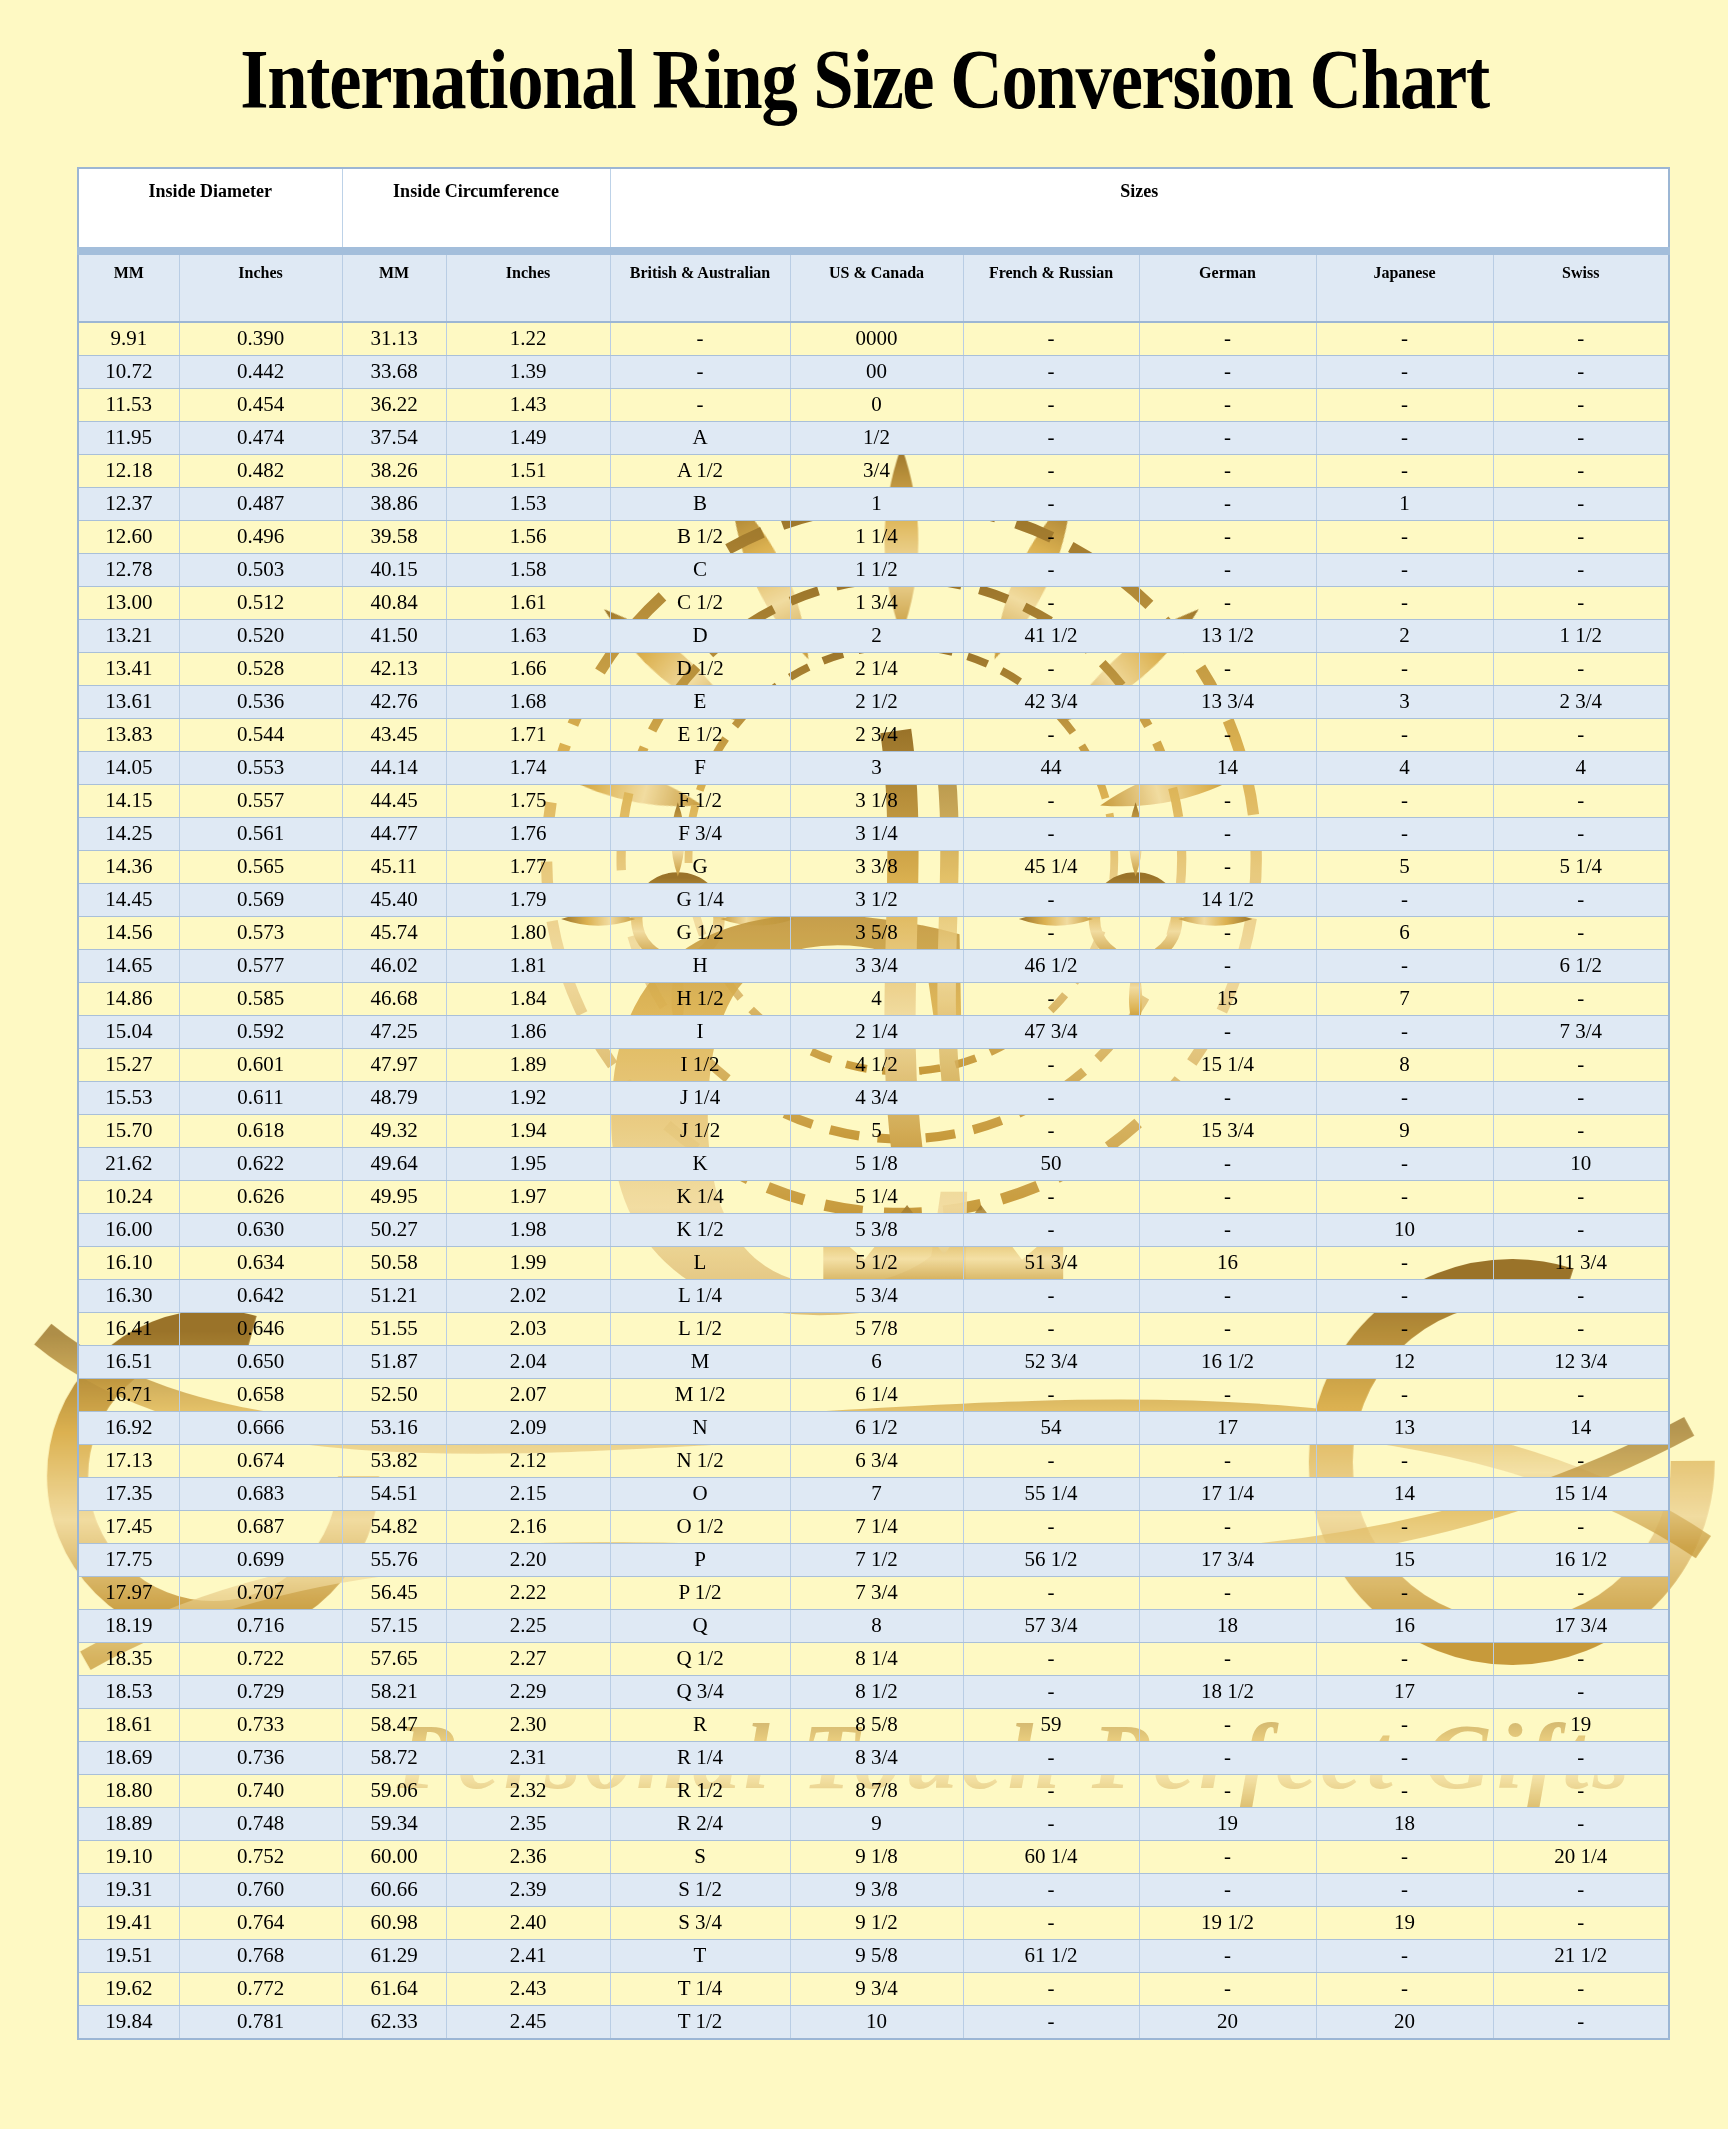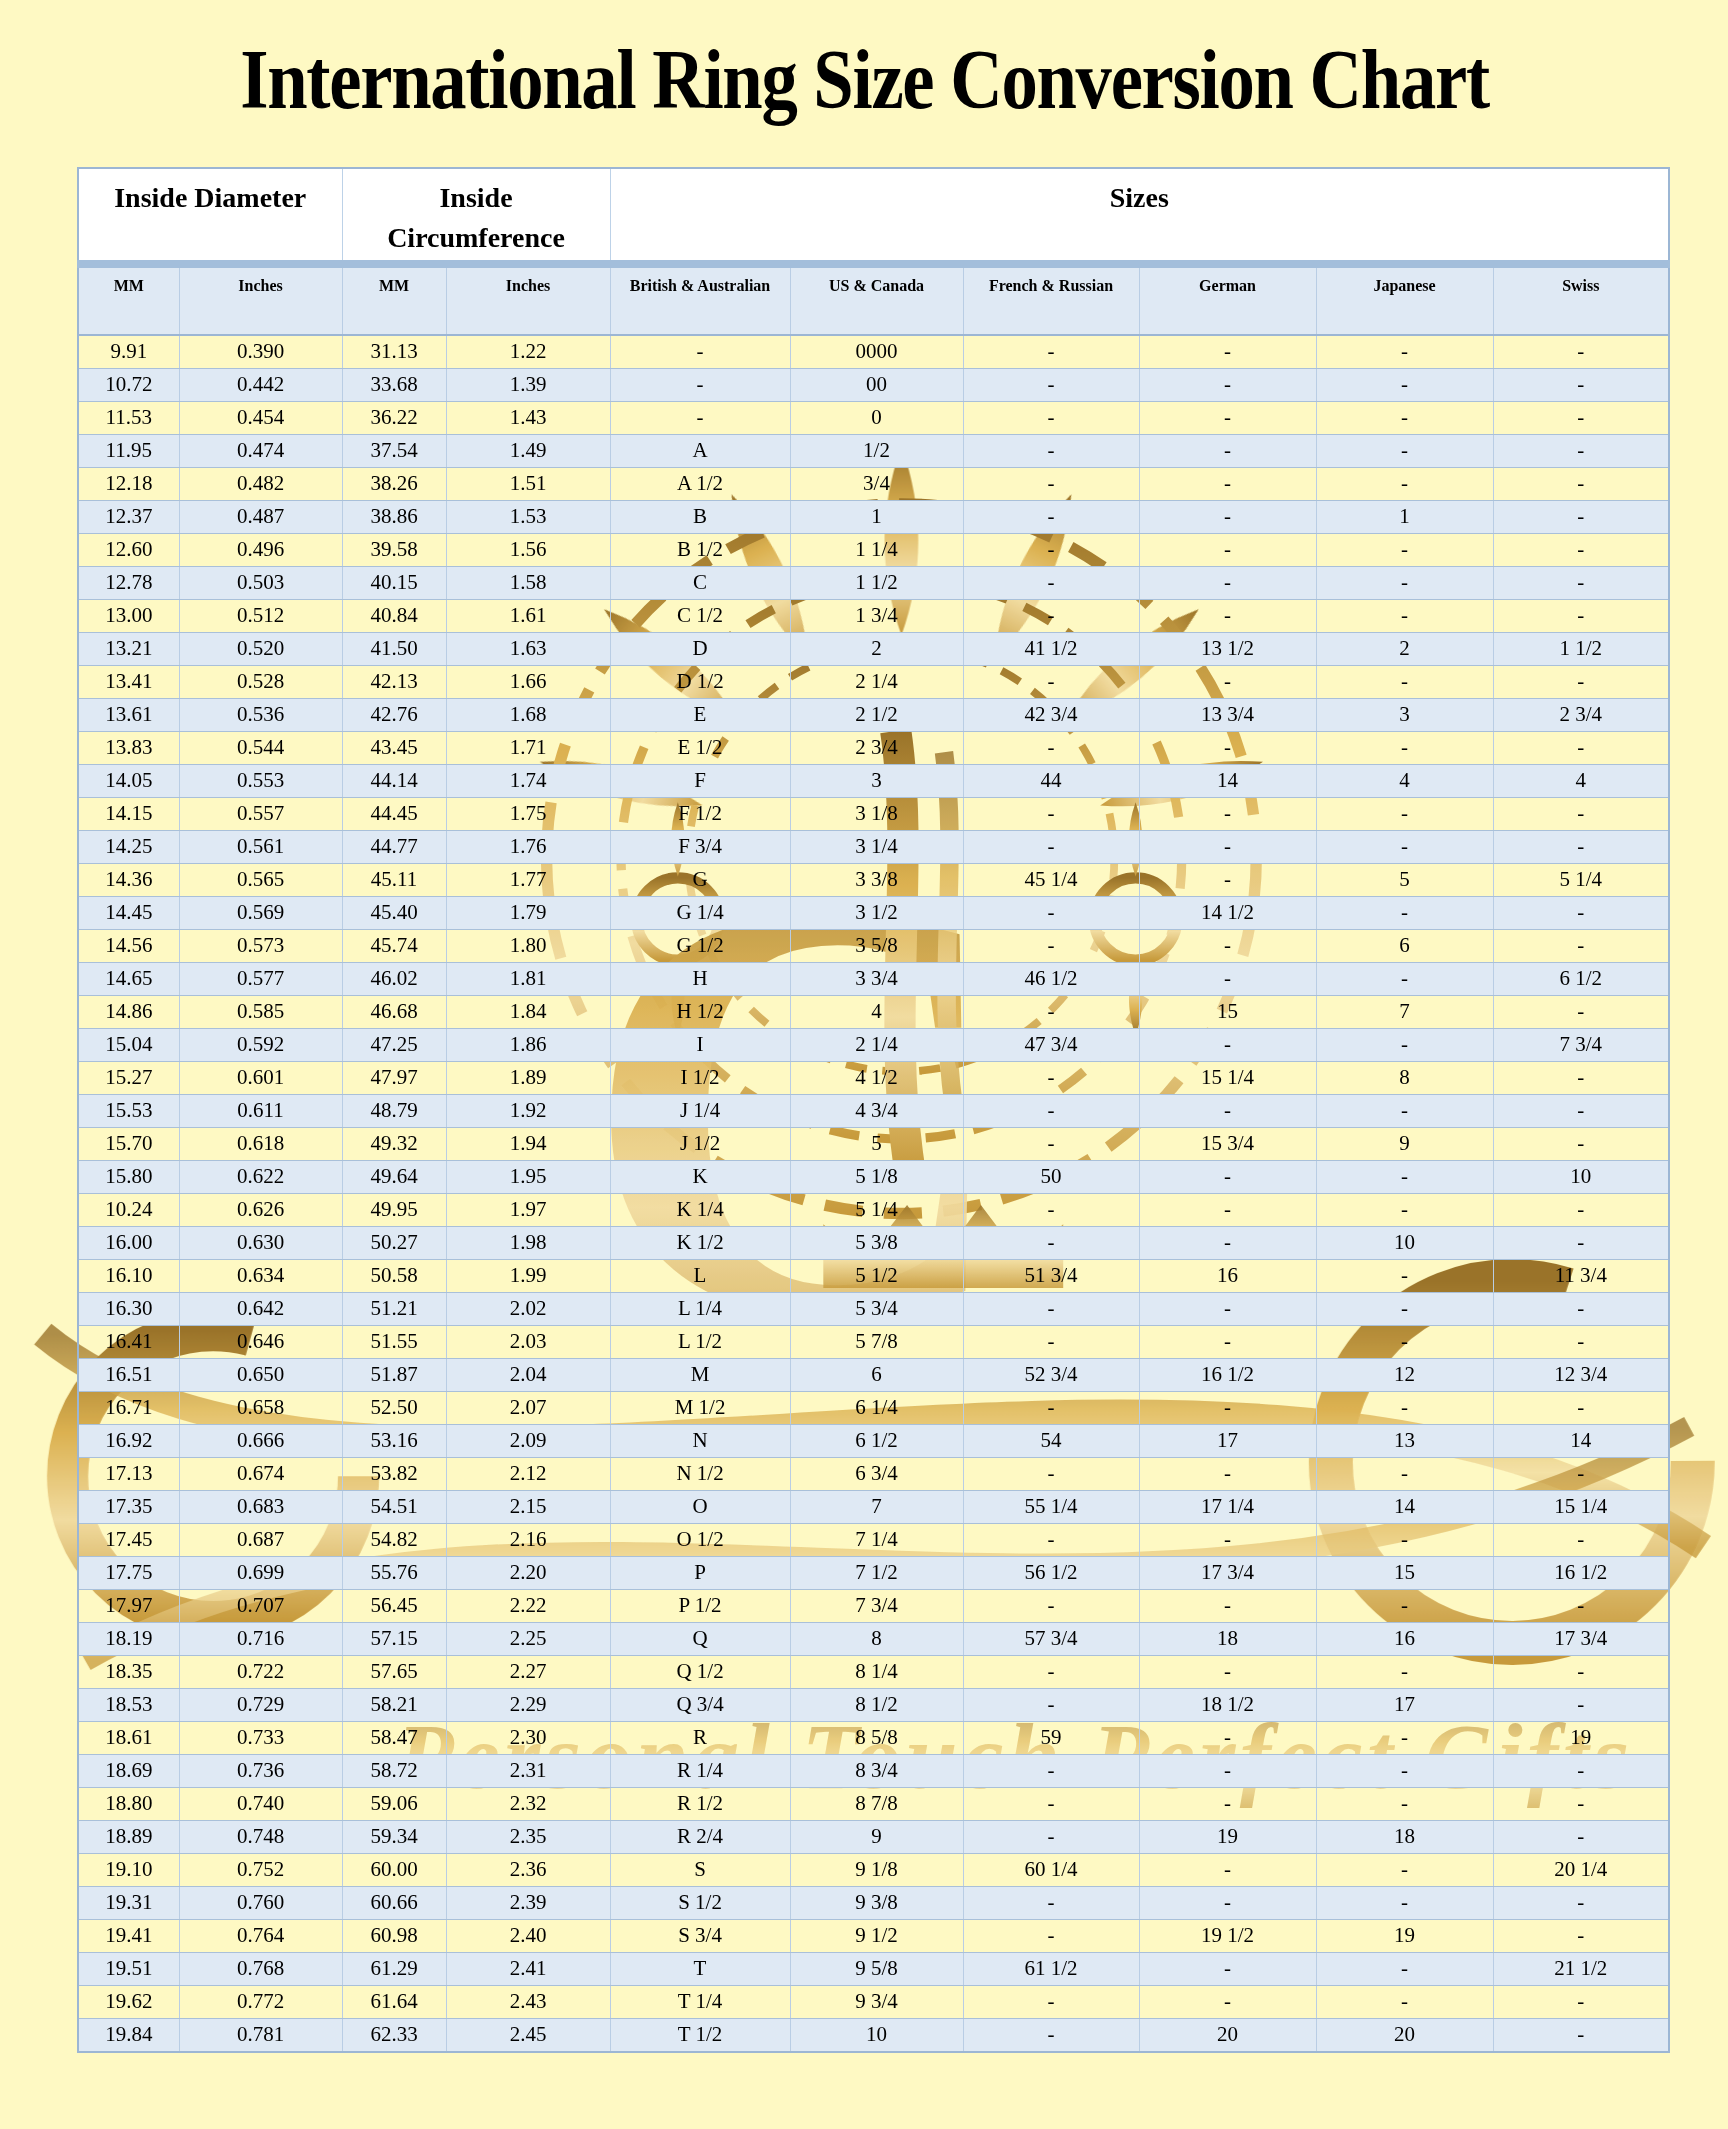--- a/index.html
+++ b/index.html
@@ -20,21 +20,21 @@
   table.ring {
     width:1591px; table-layout:fixed; border-collapse:collapse;
     border:2.1px solid #9cb6d4;
   }
   col.c1{width:101px} col.c2{width:163px} col.c3{width:104px} col.c4{width:164px}
   col.c5{width:180px} col.c6{width:173px} col.c7{width:176px} col.c8{width:177px}
   col.c9{width:177px} col.c10{width:176px}
   th, td { text-align:center; color:#000; overflow:hidden; }
   tr.grouprow th {
     background:#ffffff; height:68px; vertical-align:top; padding-top:8.5px;
-    font-size:28px; font-weight:bold; line-height:1.45;
+    font-size:18px; font-weight:bold; line-height:1.45;
     border-right:1.4px solid #bdd2e8; border-bottom:8.5px solid #a3bedb;margin-top:12px;
   }
   .gh-circ { display:block; max-width:179px; margin:0 auto; }
   tr.colrow th {
     background:#dfe9f4; height:58px; vertical-align:top; padding-top:7px;
     font-size:16px; font-weight:bold; line-height:1.4;
     border-right:1.4px solid #b9cde4; border-bottom:2.1px solid #9cb6d4;
   }
   tbody td {
     height:30px; font-size:21px; line-height:1;
@@ -434,21 +434,21 @@
             <td>49.32</td>
             <td>1.94</td>
             <td>J 1/2</td>
             <td>5</td>
             <td>-</td>
             <td>15 3/4</td>
             <td>9</td>
             <td>-</td>
           </tr>
           <tr>
-            <td>15.80</td>
+            <td>21.62</td>
             <td>0.622</td>
             <td>49.64</td>
             <td>1.95</td>
             <td>K</td>
             <td>5 1/8</td>
             <td>50</td>
             <td>-</td>
             <td>-</td>
             <td>10</td>
           </tr>

